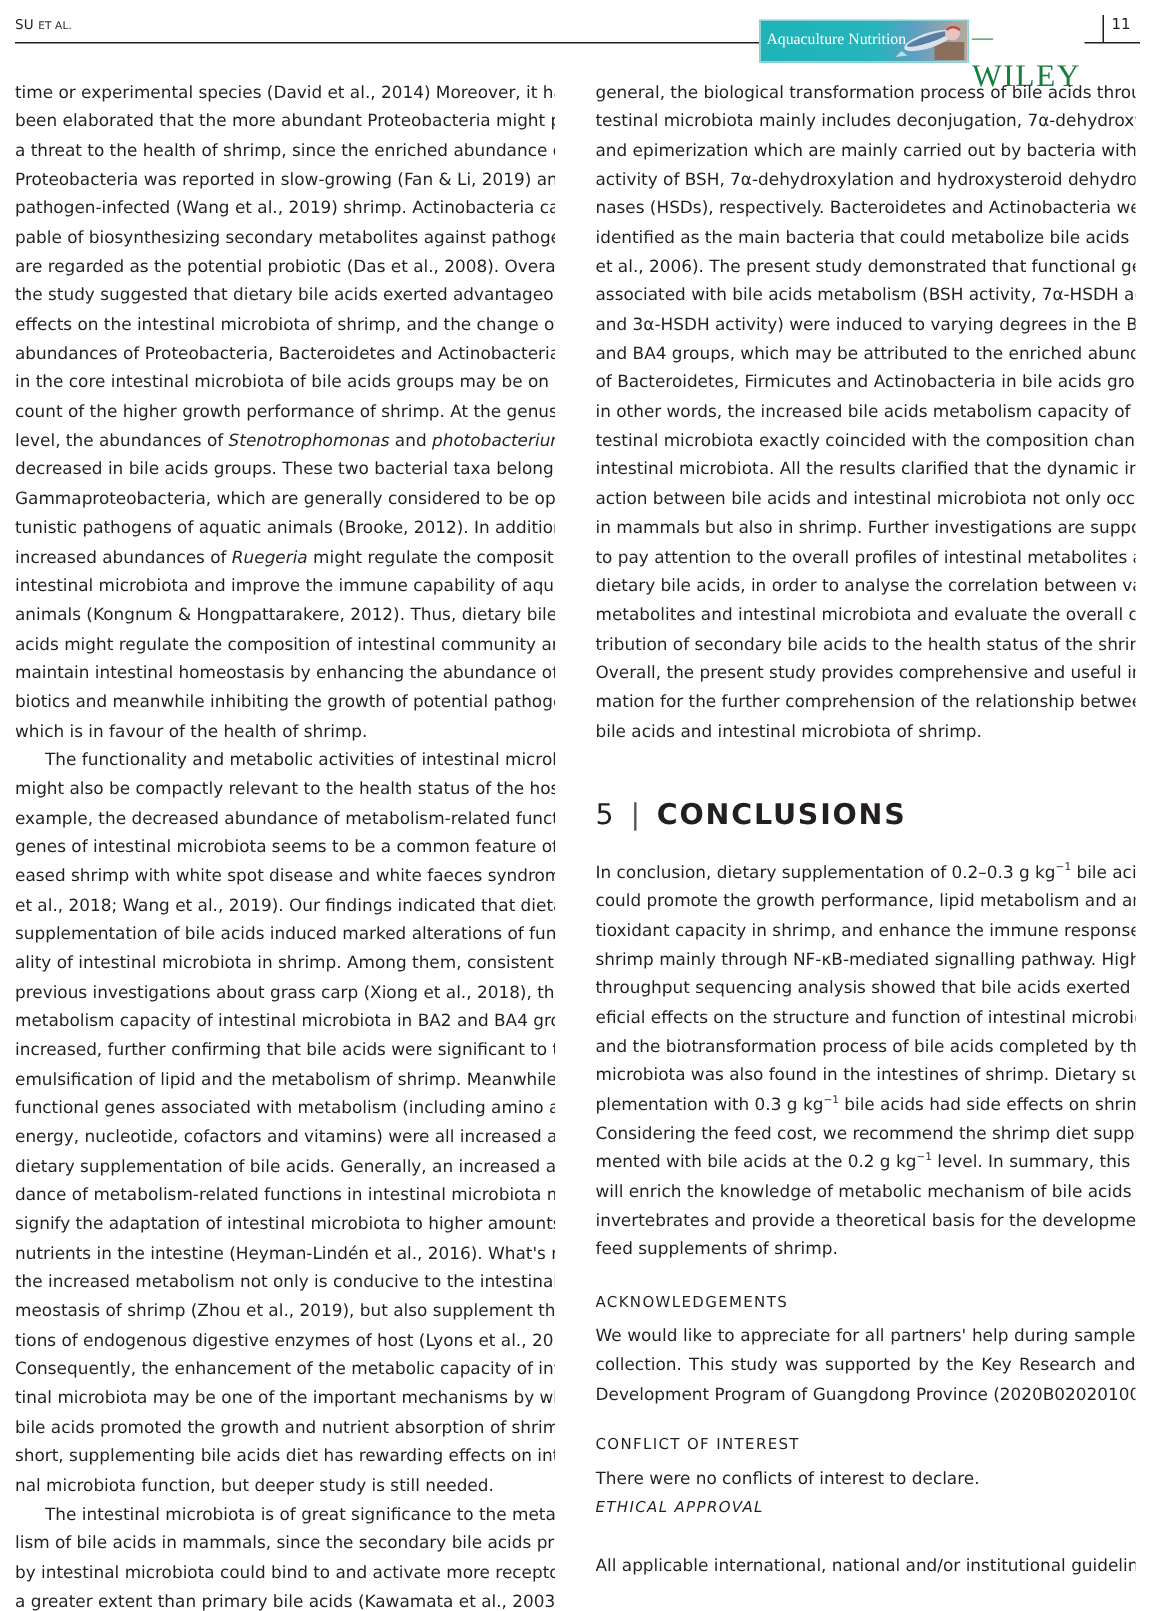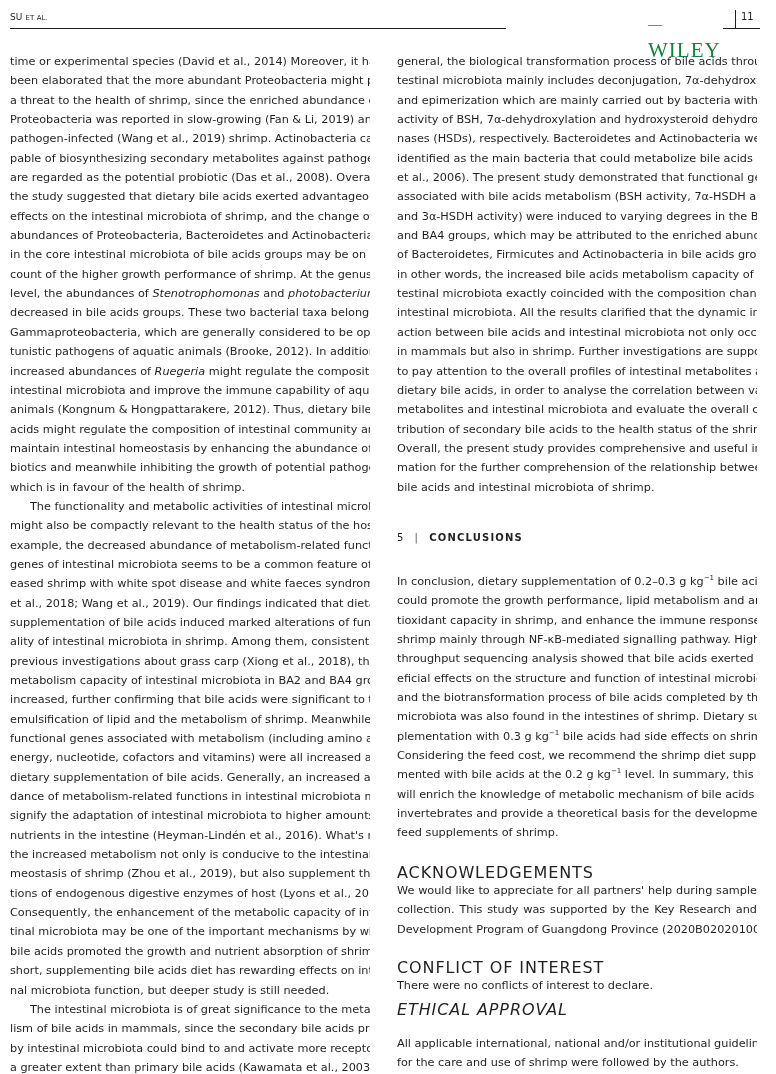--- a/index.html
+++ b/index.html
@@ -23,35 +23,46 @@
   .col { position: absolute; width: 360px; font-size: 11.25px; line-height: 19.35px; text-align: justify; }
   .col p { margin: 0; }
   .col-left { left: 10px; top: 52px; }
   .col-right { left: 397px; top: 52px; }
   .line { display: block; white-space: nowrap; text-align-last: justify; overflow: hidden; height: 19.35px; }
   .line.last { text-align-last: left; }
   .indent { padding-left: 20px; }
   i { font-style: italic; }
   sup { font-size: 7px; line-height: 0; vertical-align: 5px; }
 
-  .sec-heading { position: absolute; left: 397px; top: 532px; font-size: 10px; letter-spacing: 1.2px; font-weight: bold; color: #231f20; }
+  .sec-heading { position: absolute; left: 397px; top: 532px; font-size: 19px; letter-spacing: 1.2px; font-weight: bold; color: #231f20; }
   .sec-heading .num { font-weight: normal; }
   .sec-heading .sep { font-weight: normal; margin: 0 10px; color: #555; }
-  .sub-heading { position: absolute; left: 397px; font-size: 16px; letter-spacing: 0.9px; color: #231f20; }
+  .sub-heading { position: absolute; left: 397px; font-size: 10px; letter-spacing: 0.9px; color: #231f20; }
   .block { position: absolute; left: 397px; width: 360px; font-size: 11.25px; line-height: 19.35px; }
 </style>
 </head>
 <body>
 
 <div class="header">
   <div class="running-head">
     <span>SU</span>
     <span class="sc">ET AL.</span>
   </div>
   <div class="rule"></div>
+  <div class="journal-badge">
+    <span class="jn">Aquaculture Nutrition</span>
+    <svg class="fish" viewBox="0 0 48 24">
+      <rect x="28" y="12" width="20" height="12" fill="#8a6f5a"></rect>
+      <ellipse cx="24" cy="11" rx="17" ry="5" fill="#d8e2ea" transform="rotate(-18 24 11)"></ellipse>
+      <ellipse cx="24" cy="10" rx="15" ry="2.5" fill="#5a7fa5" transform="rotate(-18 24 10)"></ellipse>
+      <polygon points="6,18 2,22 10,21" fill="#c9d6e0"></polygon>
+      <circle cx="40" cy="6" r="5" fill="#e8c3c0"></circle>
+      <path d="M36 4 Q40 0 45 4" stroke="#c4463c" stroke-width="1.5" fill="none"></path>
+    </svg>
+  </div>
   <div class="publisher">
     <span class="dash">—</span><span>WILEY</span>
   </div>
   <div class="rule2"></div>
   <div class="vbar"></div>
   <div class="page-number">11</div>
 </div>
 
 <div class="col col-left">
   <p id="lp1">
@@ -172,14 +183,13 @@
   </div>
 
 <div class="sub-heading" style="top:958px;">CONFLICT OF INTEREST</div>
 <div class="block" style="top:976px;" id="coi">
     <span class="line last">There were no conflicts of interest to declare.</span>
   </div>
 
 <div class="sub-heading" style="top:1000px;font-style:italic;">ETHICAL APPROVAL</div>
 <div class="block" style="top:1034px;" id="eth">
     <span class="line">All applicable international, national and/or institutional guidelines</span>
-    <span class="line last">for the care and use of shrimp were followed by the authors.</span>
   </div>
 
 </body></html>

